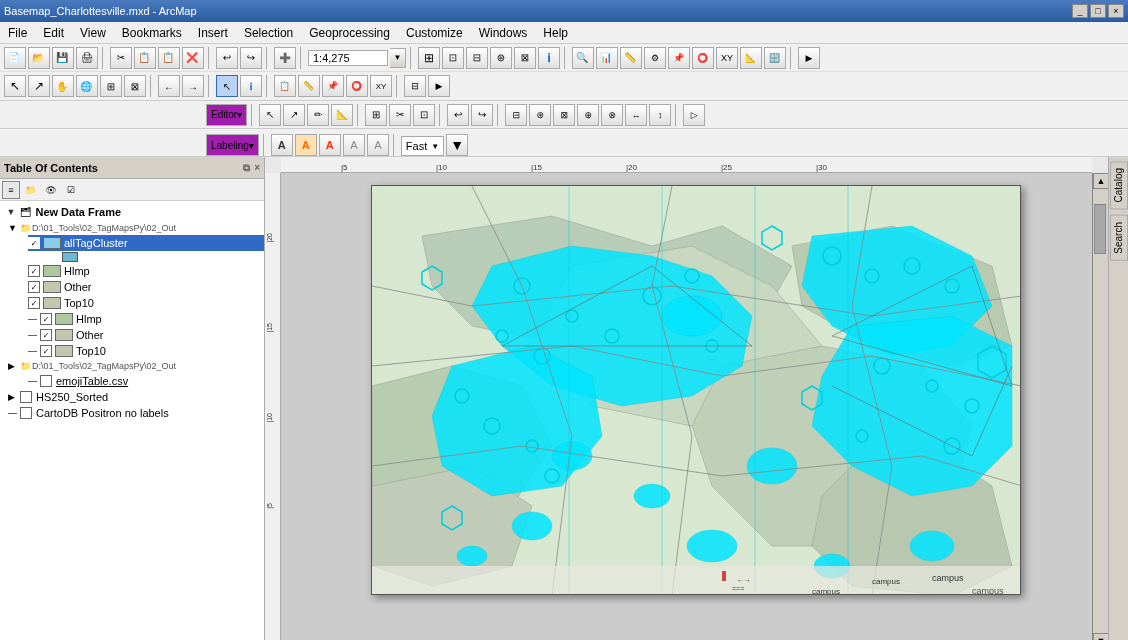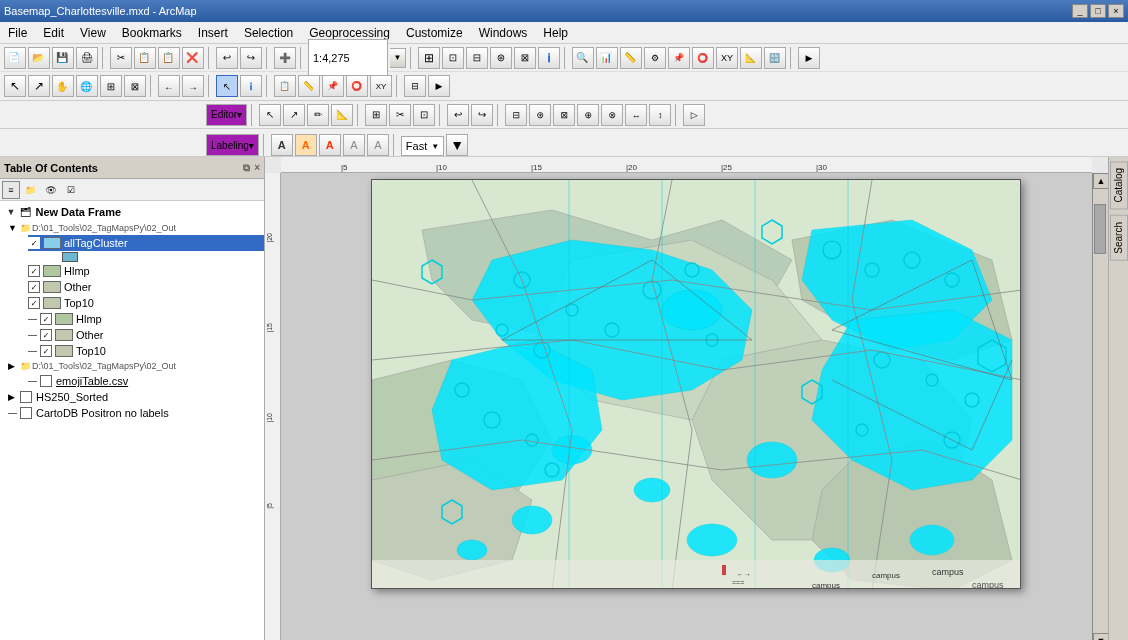--- a/index.html
+++ b/index.html
@@ -13,21 +13,21 @@
     
     .menu-bar { background: #f0f0f0; height: 22px; display: flex; align-items: center; border-bottom: 1px solid #ccc; }
     .menu-item { padding: 8px 8px; font-size: 12px; cursor: pointer; height: 100%; display: flex; align-items: center; }
     
     
     .toolbar-area { background: #f0f0f0; border-bottom: 1px solid #ccc; }
     .toolbar-row { display: flex; align-items: center; padding: 2px 4px; gap: 2px; height: 28px; border-bottom: 1px solid #ddd; }
     .toolbar-row:last-child { border-bottom: none; }
     .tb-btn { width: 22px; height: 22px; background: linear-gradient(to bottom, #fff, #e0e0e0); border: 1px solid #aaa; display: flex; align-items: center; justify-content: center; font-size: 10px; cursor: pointer; flex-shrink: 0; }
     .tb-separator { width: 4px; height: 22px; border-left: 1px solid #aaa; margin: 0 2px; }
-    .zoom-box { border: 1px solid #aaa; background: white; height: 37px; width: 80px; padding: 0 4px; font-size: 11px; display: flex; align-items: center; }
+    .zoom-box { border: 1px solid #aaa; background: white; height: 16px; width: 80px; padding: 0 4px; font-size: 11px; display: flex; align-items: center; }
     .zoom-dropdown { width: 16px; height: 20px; background: linear-gradient(to bottom, #fff, #d4d0c8); border: 1px solid #aaa; border-left: none; display: flex; align-items: center; justify-content: center; font-size: 8px; cursor: pointer; }
     
     
     .editor-toolbar { background: #f0f0f0; height: 28px; display: flex; align-items: center; padding: 0 4px; gap: 2px; border-bottom: 1px solid #ccc; }
     .editor-btn-group { display: flex; align-items: center; border: 1px solid #aaa; background: #a21caf; height: 22px; padding: 0 4px; gap: 2px; cursor: pointer; font-size: 10px; }
     
     
     .label-toolbar { background: #f0f0f0; height: 28px; display: flex; align-items: flex-end; padding: 0 4px; gap: 2px; border-bottom: 1px solid #ccc; }
     .label-select { border: 1px solid #aaa; background: white; height: 20px; padding: 0 4px; font-size: 11px; display: flex; align-items: center; gap: 4px; cursor: pointer; }
     
@@ -310,21 +310,21 @@
 
     <div style="position:absolute; top:16px; left:0; width:16px; bottom:20px; background:#f0f0f0; border-right:1px solid #aaa; font-size:7px; color:#333; z-index:10;">
       <div style="position:absolute; top:60px; left:1px; writing-mode:vertical-rl; transform:rotate(180deg);">|20</div>
       <div style="position:absolute; top:150px; left:1px; writing-mode:vertical-rl; transform:rotate(180deg);">|15</div>
       <div style="position:absolute; top:240px; left:1px; writing-mode:vertical-rl; transform:rotate(180deg);">|10</div>
       <div style="position:absolute; top:330px; left:1px; writing-mode:vertical-rl; transform:rotate(180deg);">|5</div>
     </div>
 
     <div style="position:absolute; top:16px; left:16px; right:36px; bottom:20px; background:#cccccc; overflow:hidden;">
 
-      <div style="position:absolute; top:6px; left:90px; width:650px; height:410px; background:white; border:1px solid #555; box-shadow:3px 3px 8px rgba(0,0,0,0.4); overflow:hidden;">
+      <div style="position:absolute; top:12px; left:90px; width:650px; height:410px; background:white; border:1px solid #555; box-shadow:3px 3px 8px rgba(0,0,0,0.4); overflow:hidden;">
 
         <svg width="650" height="410" viewBox="0 0 650 410" style="position:absolute;top:0;left:0;">
 
           <rect width="650" height="410" fill="#d8e8d0"></rect>
 
           <polygon points="50,50 180,30 280,60 350,40 420,80 380,150 300,180 200,160 100,140 60,100" fill="#b8cdb8" stroke="#999" stroke-width="0.5"></polygon>
           <polygon points="200,80 320,60 400,100 450,160 400,220 320,240 220,220 160,170 180,120" fill="#c8d8c0" stroke="#999" stroke-width="0.5"></polygon>
           <polygon points="0,200 80,180 150,200 180,260 140,320 60,340 0,300" fill="#b8ccb0" stroke="#999" stroke-width="0.5"></polygon>
           <polygon points="350,180 450,160 550,180 600,240 580,320 500,360 400,360 340,300 320,240" fill="#c0d0b8" stroke="#999" stroke-width="0.5"></polygon>
           <polygon points="420,60 520,40 620,80 640,160 580,180 500,160 430,120" fill="#b8cab0" stroke="#999" stroke-width="0.5"></polygon>

